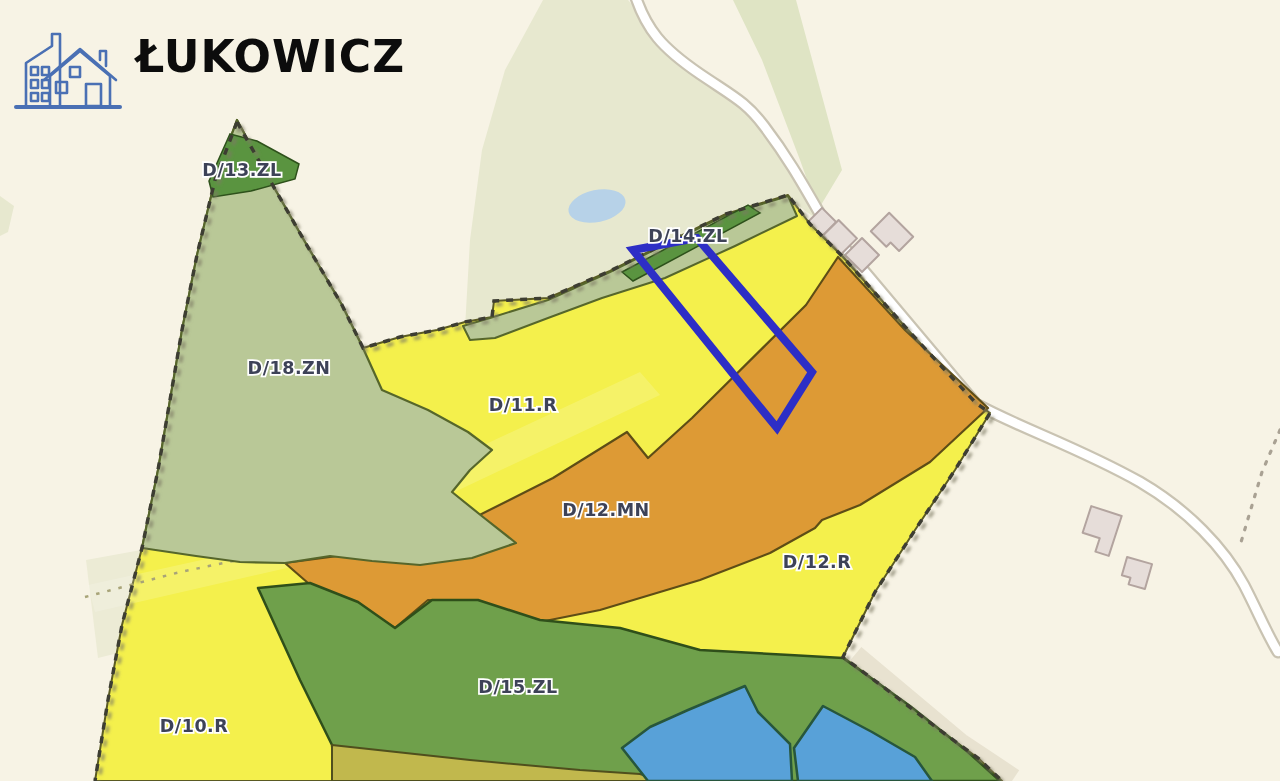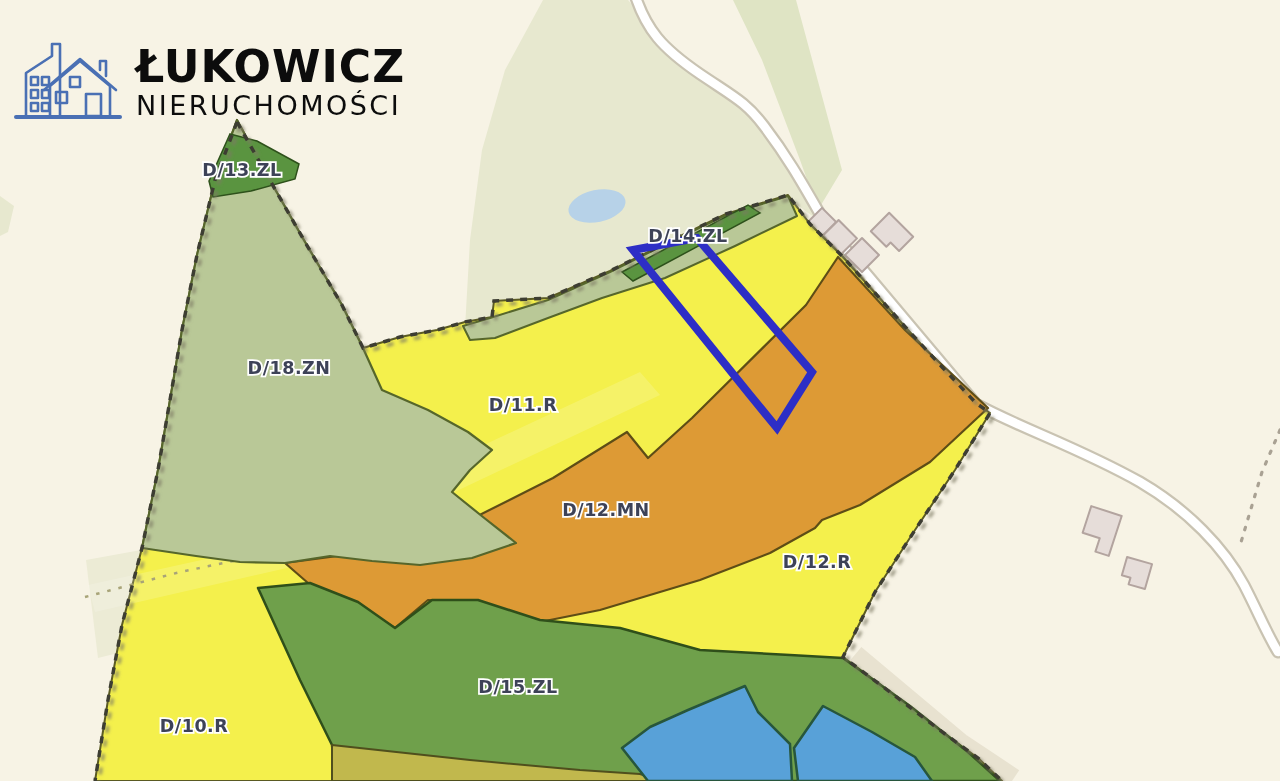--- a/index.html
+++ b/index.html
@@ -1,19 +1,19 @@
 <!DOCTYPE html>
 <html><head>
 <meta charset="utf-8">
 <style>
   html,body{margin:0;padding:0;background:#ddd;font-family:"DejaVu Sans",sans-serif;}
   #stage{position:relative;width:1280px;height:781px;overflow:hidden;background:#f7f3e5;}
   #map-svg{position:absolute;inset:0;}
   .zone-label{font:bold 17.5px "DejaVu Sans",sans-serif;fill:#3d4257;stroke:#ffffff;stroke-width:3.5px;paint-order:stroke;text-anchor:middle;letter-spacing:.5px;}
-  #logo{position:absolute;left:12px;top:30px;display:flex;align-items:flex-start;gap:12px;z-index:5;}
+  #logo{position:absolute;left:12px;top:20px;display:flex;align-items:flex-start;gap:12px;z-index:5;}
   #logo .txt{display:flex;flex-direction:column;padding-top:14px;}
   #logo .title{font-family:"DejaVu Sans",sans-serif;font-weight:800;font-size:44px;line-height:46px;color:#0c0c0c;letter-spacing:1px;}
   #logo .subtitle{font-family:"DejaVu Sans",sans-serif;font-weight:400;font-size:27px;line-height:32px;color:#0c0c0c;letter-spacing:2.5px;}
   .icon-stroke{fill:none;stroke:#4a70b4;stroke-width:2.6;stroke-linejoin:round;stroke-linecap:round;}
 </style>
 </head>
 <body>
 
 <div id="stage">
 
@@ -105,17 +105,16 @@
       <path d="M38,86 L38,56 68,31 98,56 98,86"></path>
       <path d="M32,60 L68,29 104,60"></path>
       <path d="M88,40 L88,31 94,31 94,46"></path>
       <rect x="74" y="64" width="15" height="22"></rect>
       <rect x="44" y="62" width="11" height="11"></rect>
       <rect x="58" y="47" width="10" height="10"></rect>
     </g>
   </svg>
   <div class="txt">
     <div class="title">ŁUKOWICZ</div>
-    <div class="subtitle">NIERUCHOMOŚCI</div>
   </div>
 </div>
 
 </div>
 
 </body></html>

